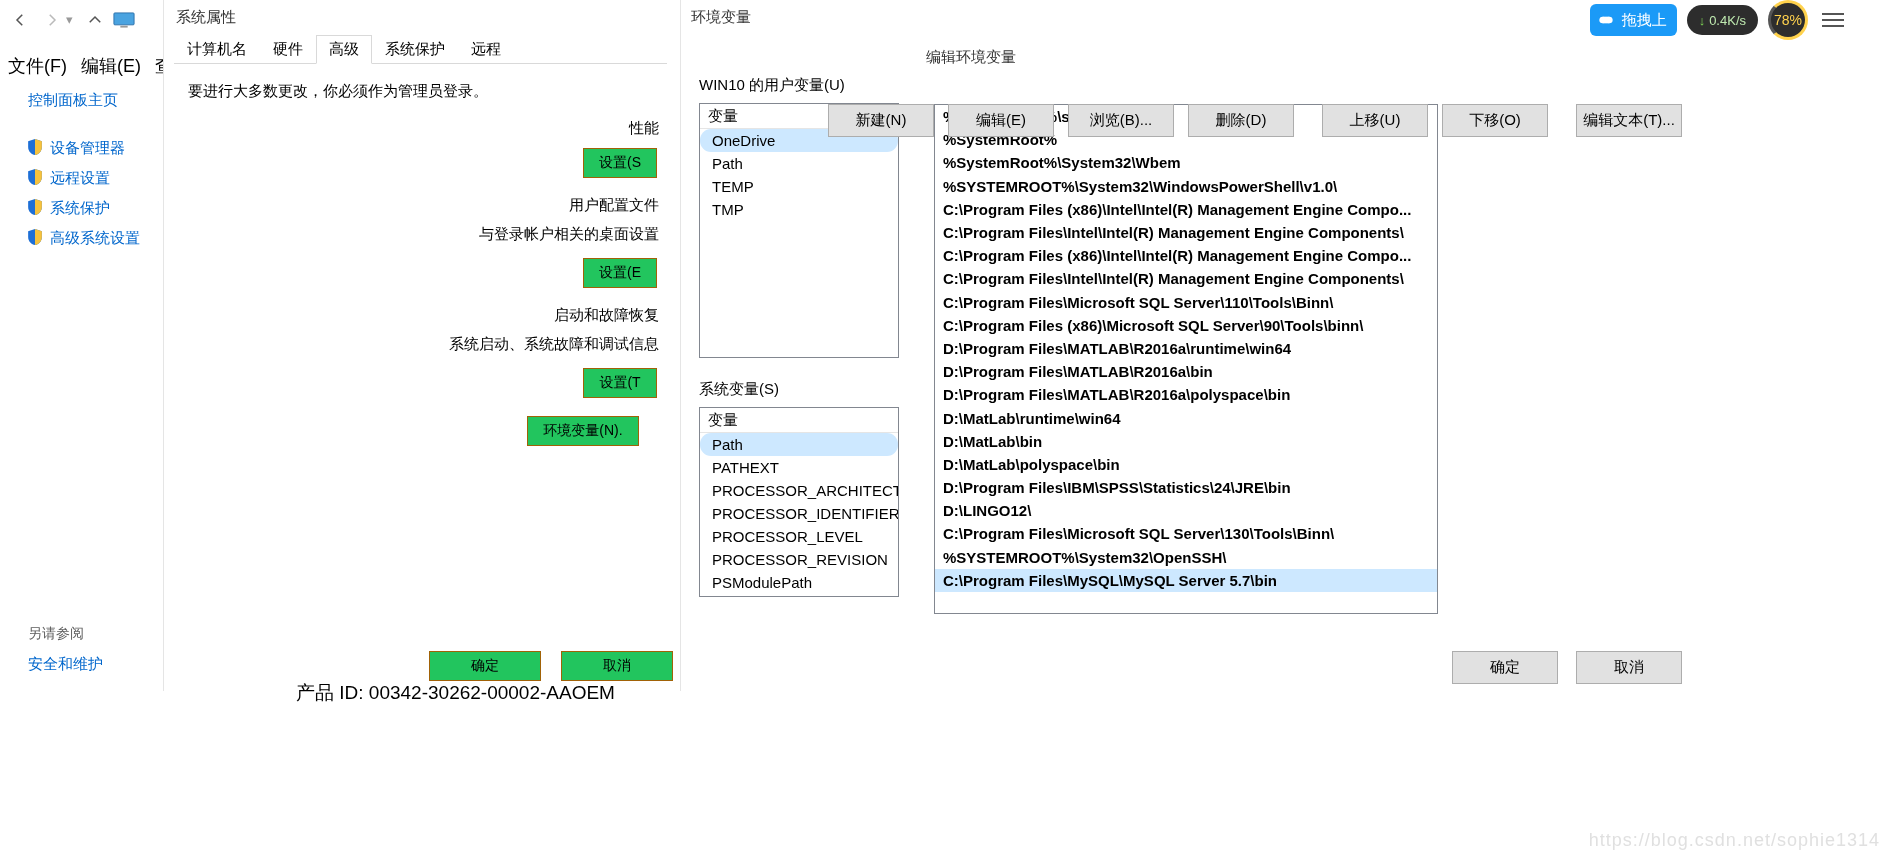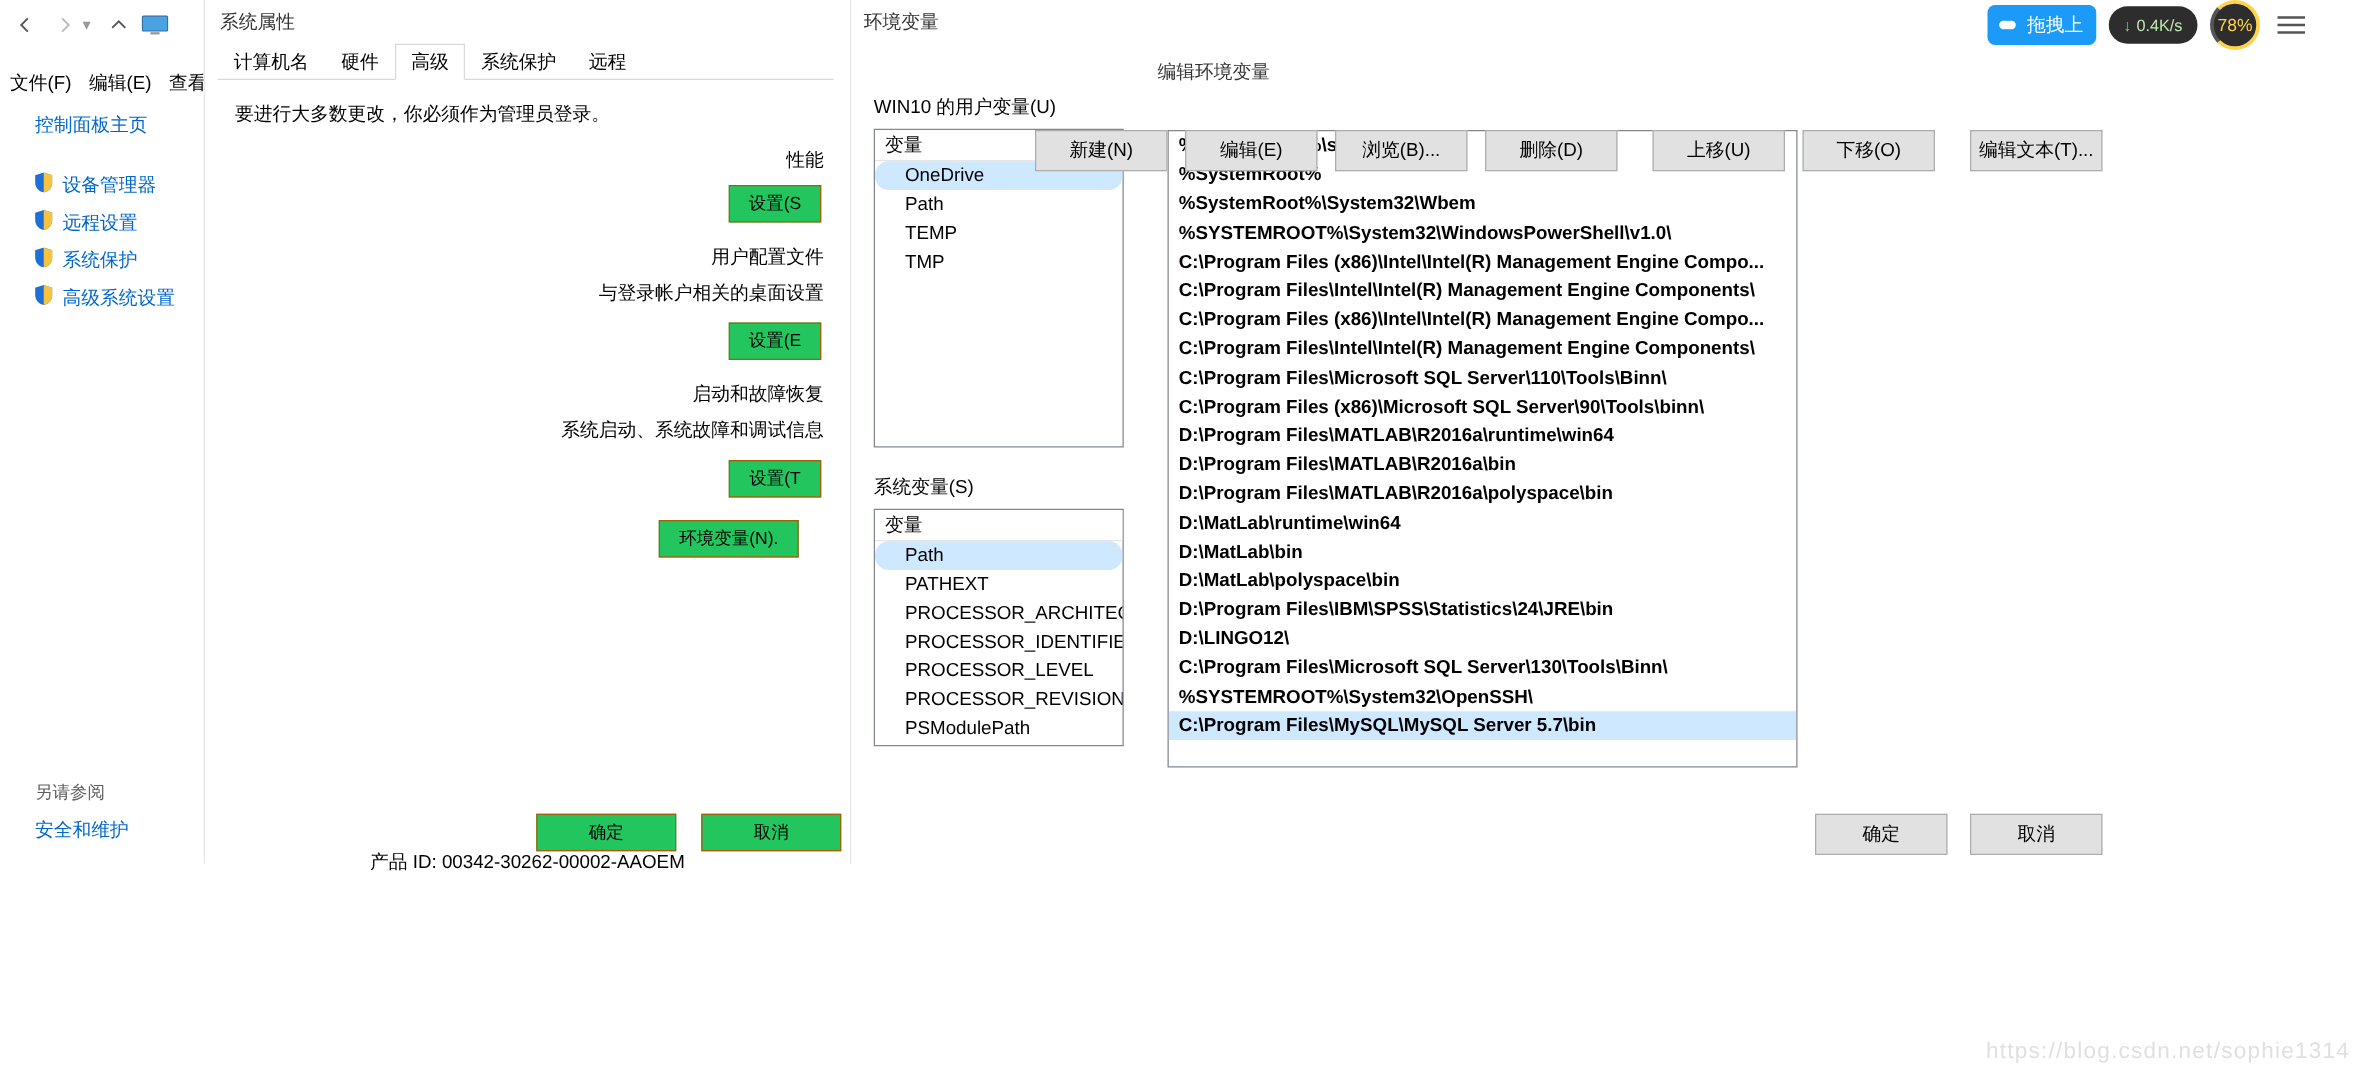--- a/index.html
+++ b/index.html
@@ -7,21 +7,21 @@
 
 
 .topstrip { position:absolute; left:0; top:0; right:0; height:39px; background:#fff; display:flex; align-items:center; }
 .nav-arrow { width:24px; height:24px; margin-left:8px; display:flex; align-items:center; justify-content:center; color:#666; }
 .nav-arrow svg { width:18px; height:18px; }
 .nav-sep { font-size:13px; color:#999; margin:0 2px; }
 .monitor-ico { width:22px; height:16px; margin-left:6px; }
 
 
 .menubar { position:absolute; left:0; top:50px; height:32px; display:flex; align-items:center; padding-left:8px; gap:14px; color:#000; }
-.menubar span { font-size:15px; }
+.menubar span { font-size:18px; }
 
 
 .sidebar { position:absolute; left:0; top:85px; width:160px; }
 .side-link { display:flex; align-items:center; height:30px; padding-left:28px; gap:8px; color:#0066cc; }
 .side-link.plain { padding-left:28px; color:#0066cc; }
 .side-link .shield { width:14px; height:16px; flex:0 0 14px; }
 .section-head { padding:12px 0 8px 28px; color:#606060; font-size:14px; }
 .side-link2 { padding-left:28px; height:26px; display:flex; align-items:center; color:#0066cc; }
 
 
@@ -33,31 +33,31 @@
 .dlg1 .body { padding:18px 18px 0 24px; }
 .notice { margin-bottom:18px; }
 .group { margin-bottom:18px;text-align:right; }
 .group .glabel { margin-bottom:10px; }
 .group .gdesc { padding-left:8px; margin-bottom:14px; color:#000; }
 .group-btn-row { display:flex; justify-content:flex-end; padding-right:2px; }
 .winbtn { height:30px; min-width:74px; padding:0 10px; background:#22c55e; border:1px solid #a16207; font-size:14px; display:inline-flex; align-items:center; justify-content:center; cursor:default; }
 .winbtn.wide { min-width:112px; }
 .dlg1 .env-row { display:flex; justify-content:flex-end; padding-right:20px; }
 .dlg1 .okrow { position:absolute; bottom:10px; right:4px; display:flex; gap:20px; }
-.prodid { position:absolute; left:296px; top:680px; font-size:15px; }
+.prodid { position:absolute; left:296px; top:680px; font-size:19px; }
 
 
 .dlg2 { position:absolute; left:680px; top:0; width:232px; height:691px; background:#fff; border-left:1px solid #e5e5e5; }
 .dlg2 .titlebar { height:34px; display:flex; align-items:center; padding-left:10px; font-size:15px; color:#333; }
 .dlg2 .sec { padding:0 0 0 18px; }
 .sec-title { margin-top:42px; margin-bottom:8px; }
 .listbox { border:1px solid #828790; background:#fff; width:200px; height:255px; font-size:15px; overflow:hidden; }
 .listbox.h180 { height:190px; }
 .listbox .hdr { height:25px; border-bottom:1px solid #e5e5e5; display:flex; align-items:center; padding-left:8px; background:#fff; font-size:15px; }
-.listbox .row { height:23px; display:flex; align-items:center; padding-left:24px;border-radius:11px; }
+.listbox .row { height:23px; display:flex; align-items:center; padding-left:12px;border-radius:11px; }
 .listbox .row.sel { background:#cde8ff; }
 
 
 .dlg3 { position:absolute; left:912px; top:42px; width:660px; height:650px; background:#fff; }
 .dlg3 .titlebar { height:30px; display:flex; align-items:center; padding-left:14px; font-size:15px; color:#333; }
 .dlg3 .big-list { position:absolute; left:22px; top:62px; width:504px; height:510px; border:1px solid #828790; overflow-y:scroll; overflow-x:hidden; font-size:15px; }
 .dlg3 .big-list .row { height:23.2px; display:flex; align-items:center; padding-left:8px; white-space:nowrap; overflow:hidden; text-overflow:ellipsis;font-weight:bold; }
 .dlg3 .big-list .row.sel { background:#cde8ff; }
 .dlg3 .rightbtns { position:absolute; right:-110px; top:62px; display:flex; flex-direction:row; gap:14px; }
 .dlg3 .rightbtns .spacer { height:40px; }

